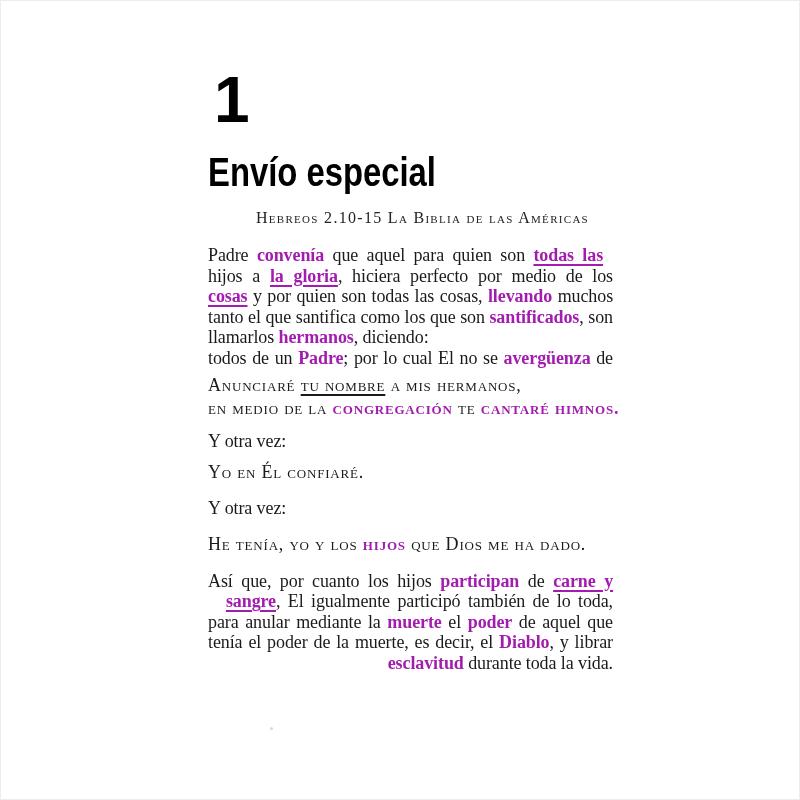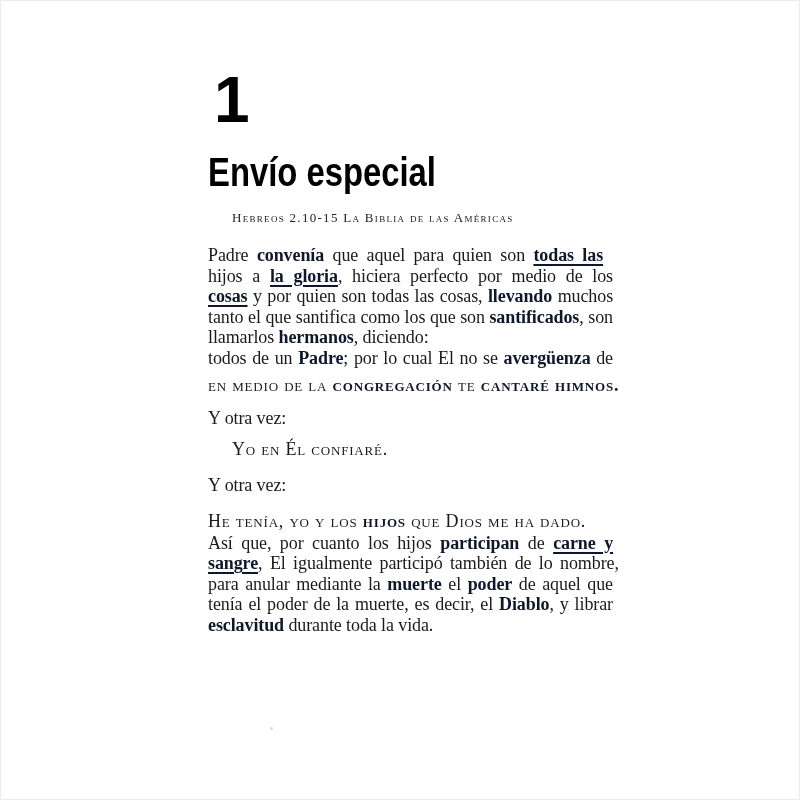--- a/index.html
+++ b/index.html
@@ -29,26 +29,27 @@
     font-size:40px;
     line-height:42px;
     color:#000;
     transform:scaleX(0.82);
     transform-origin:left center;
     white-space:nowrap;
     margin:0 0 15px 0;
   }
   .reference{
     font-variant:small-caps;
-    font-size:13px;
+    font-size:16px;
     line-height:20px;
     letter-spacing:1.3px;
     padding-left:24px;
     white-space:nowrap;
     color:#222;
+    text-align:center;
   }
   .blocks{font-size:18px;}
   .block{margin:0;}
   .line{
     white-space:nowrap;
     height:20.6px;
     line-height:20.6px;
     letter-spacing:-0.1px;
   }
   .quote .line{
@@ -57,25 +58,25 @@
     line-height:23px;
     letter-spacing:0.8px;
   }
   .sep .line{
     height:21px;
     line-height:21px;
   }
   .b-paragraph-1{margin-top:17px;}
   .b-quote-1{margin-top:5px;}
   .b-separator-1{margin-top:11px;}
-  .b-quote-2{margin-top:9px;margin-left:24px;}
+  .b-quote-2{margin-top:9px;}
   .b-separator-2{margin-top:14px;}
   .b-quote-3{margin-top:14px;}
-  .b-paragraph-2{}
-  .r-b{font-weight:700;color:#0f172a;}
+  .b-paragraph-2{margin-top:15px;text-align:right;}
+  .r-b{font-weight:700;color:#a21caf;}
   .r-u{
     text-decoration:underline;
     text-decoration-thickness:1.5px;
     text-underline-offset:2.5px;
   }
   .speck{
     position:absolute;
     left:270px;top:727px;
     width:3px;height:3px;
     background:#d9d9d9;
@@ -92,36 +93,37 @@
   <div class="blocks" id="text-blocks">
       <div class="block para b-paragraph-1">
         <div class="line jline" style="word-spacing: 4px;"><span class="">Padre </span><span class=" r-b">convenía</span><span class=""> que aquel para quien son </span><span class=" r-b r-u">todas las</span></div>
         <div class="line jline" style="word-spacing: 5.37px;"><span class="">hijos a </span><span class=" r-b r-u">la gloria</span><span class="">, hiciera perfecto por medio de los</span></div>
         <div class="line jline" style="word-spacing: 1.05px;"><span class=" r-b r-u">cosas</span><span class=""> y por quien son todas las cosas, </span><span class=" r-b">llevando</span><span class=""> muchos</span></div>
         <div class="line jline" style="word-spacing: 0.19px;"><span class="">tanto el que santifica como los que son </span><span class=" r-b">santificados</span><span class="">, son</span></div>
         <div class="line"><span class="">llamarlos </span><span class=" r-b">hermanos</span><span class="">, diciendo:</span></div>
         <div class="line jline" style="word-spacing: 1.29px;"><span class="">todos de un </span><span class=" r-b">Padre</span><span class="">; por lo cual El no se </span><span class=" r-b">avergüenza</span><span class=""> de</span></div>
       </div>
       <div class="block quote b-quote-1">
+        <div class="line"><span class="">Anunciaré </span><span class=" r-u">tu nombre</span><span class=""> a mis hermanos,</span></div>
         <div class="line"><span class="">en medio de la </span><span class=" r-b">congregación</span><span class=""> te </span><span class=" r-b">cantaré himnos.</span></div>
       </div>
       <div class="block sep b-separator-1">
         <div class="line"><span class="">Y otra vez:</span></div>
       </div>
       <div class="block quote b-quote-2">
         <div class="line"><span class="">Yo en Él confiaré.</span></div>
       </div>
       <div class="block sep b-separator-2">
         <div class="line"><span class="">Y otra vez:</span></div>
       </div>
       <div class="block quote b-quote-3">
         <div class="line"><span class="">He tenía, yo y los </span><span class=" r-b">hijos</span><span class=""> que Dios me ha dado.</span></div>
       </div>
       <div class="block para b-paragraph-2">
         <div class="line jline" style="word-spacing: 4.13px;"><span class="">Así que, por cuanto los hijos </span><span class=" r-b">participan</span><span class=""> de </span><span class=" r-b r-u">carne y</span></div>
-        <div class="line jline" style="word-spacing: 3.01px;"><span class=" r-b r-u">sangre</span><span class="">, El igualmente participó también de lo nombre,</span></div>
+        <div class="line jline" style="word-spacing: 3.01px;"><span class=" r-b r-u">sangre</span><span class="">, El igualmente participó también de lo toda,</span></div>
         <div class="line jline" style="word-spacing: 2.2px;"><span class="">para anular mediante la </span><span class=" r-b">muerte</span><span class=""> el </span><span class=" r-b">poder</span><span class=""> de aquel que</span></div>
         <div class="line jline" style="word-spacing: 1.51px;"><span class="">tenía el poder de la muerte, es decir, el </span><span class=" r-b">Diablo</span><span class="">, y librar</span></div>
         <div class="line"><span class=" r-b">esclavitud</span><span class=""> durante toda la vida.</span></div>
       </div>
     </div>
   <div class="speck"></div>
 </div>
 
 </body></html>

